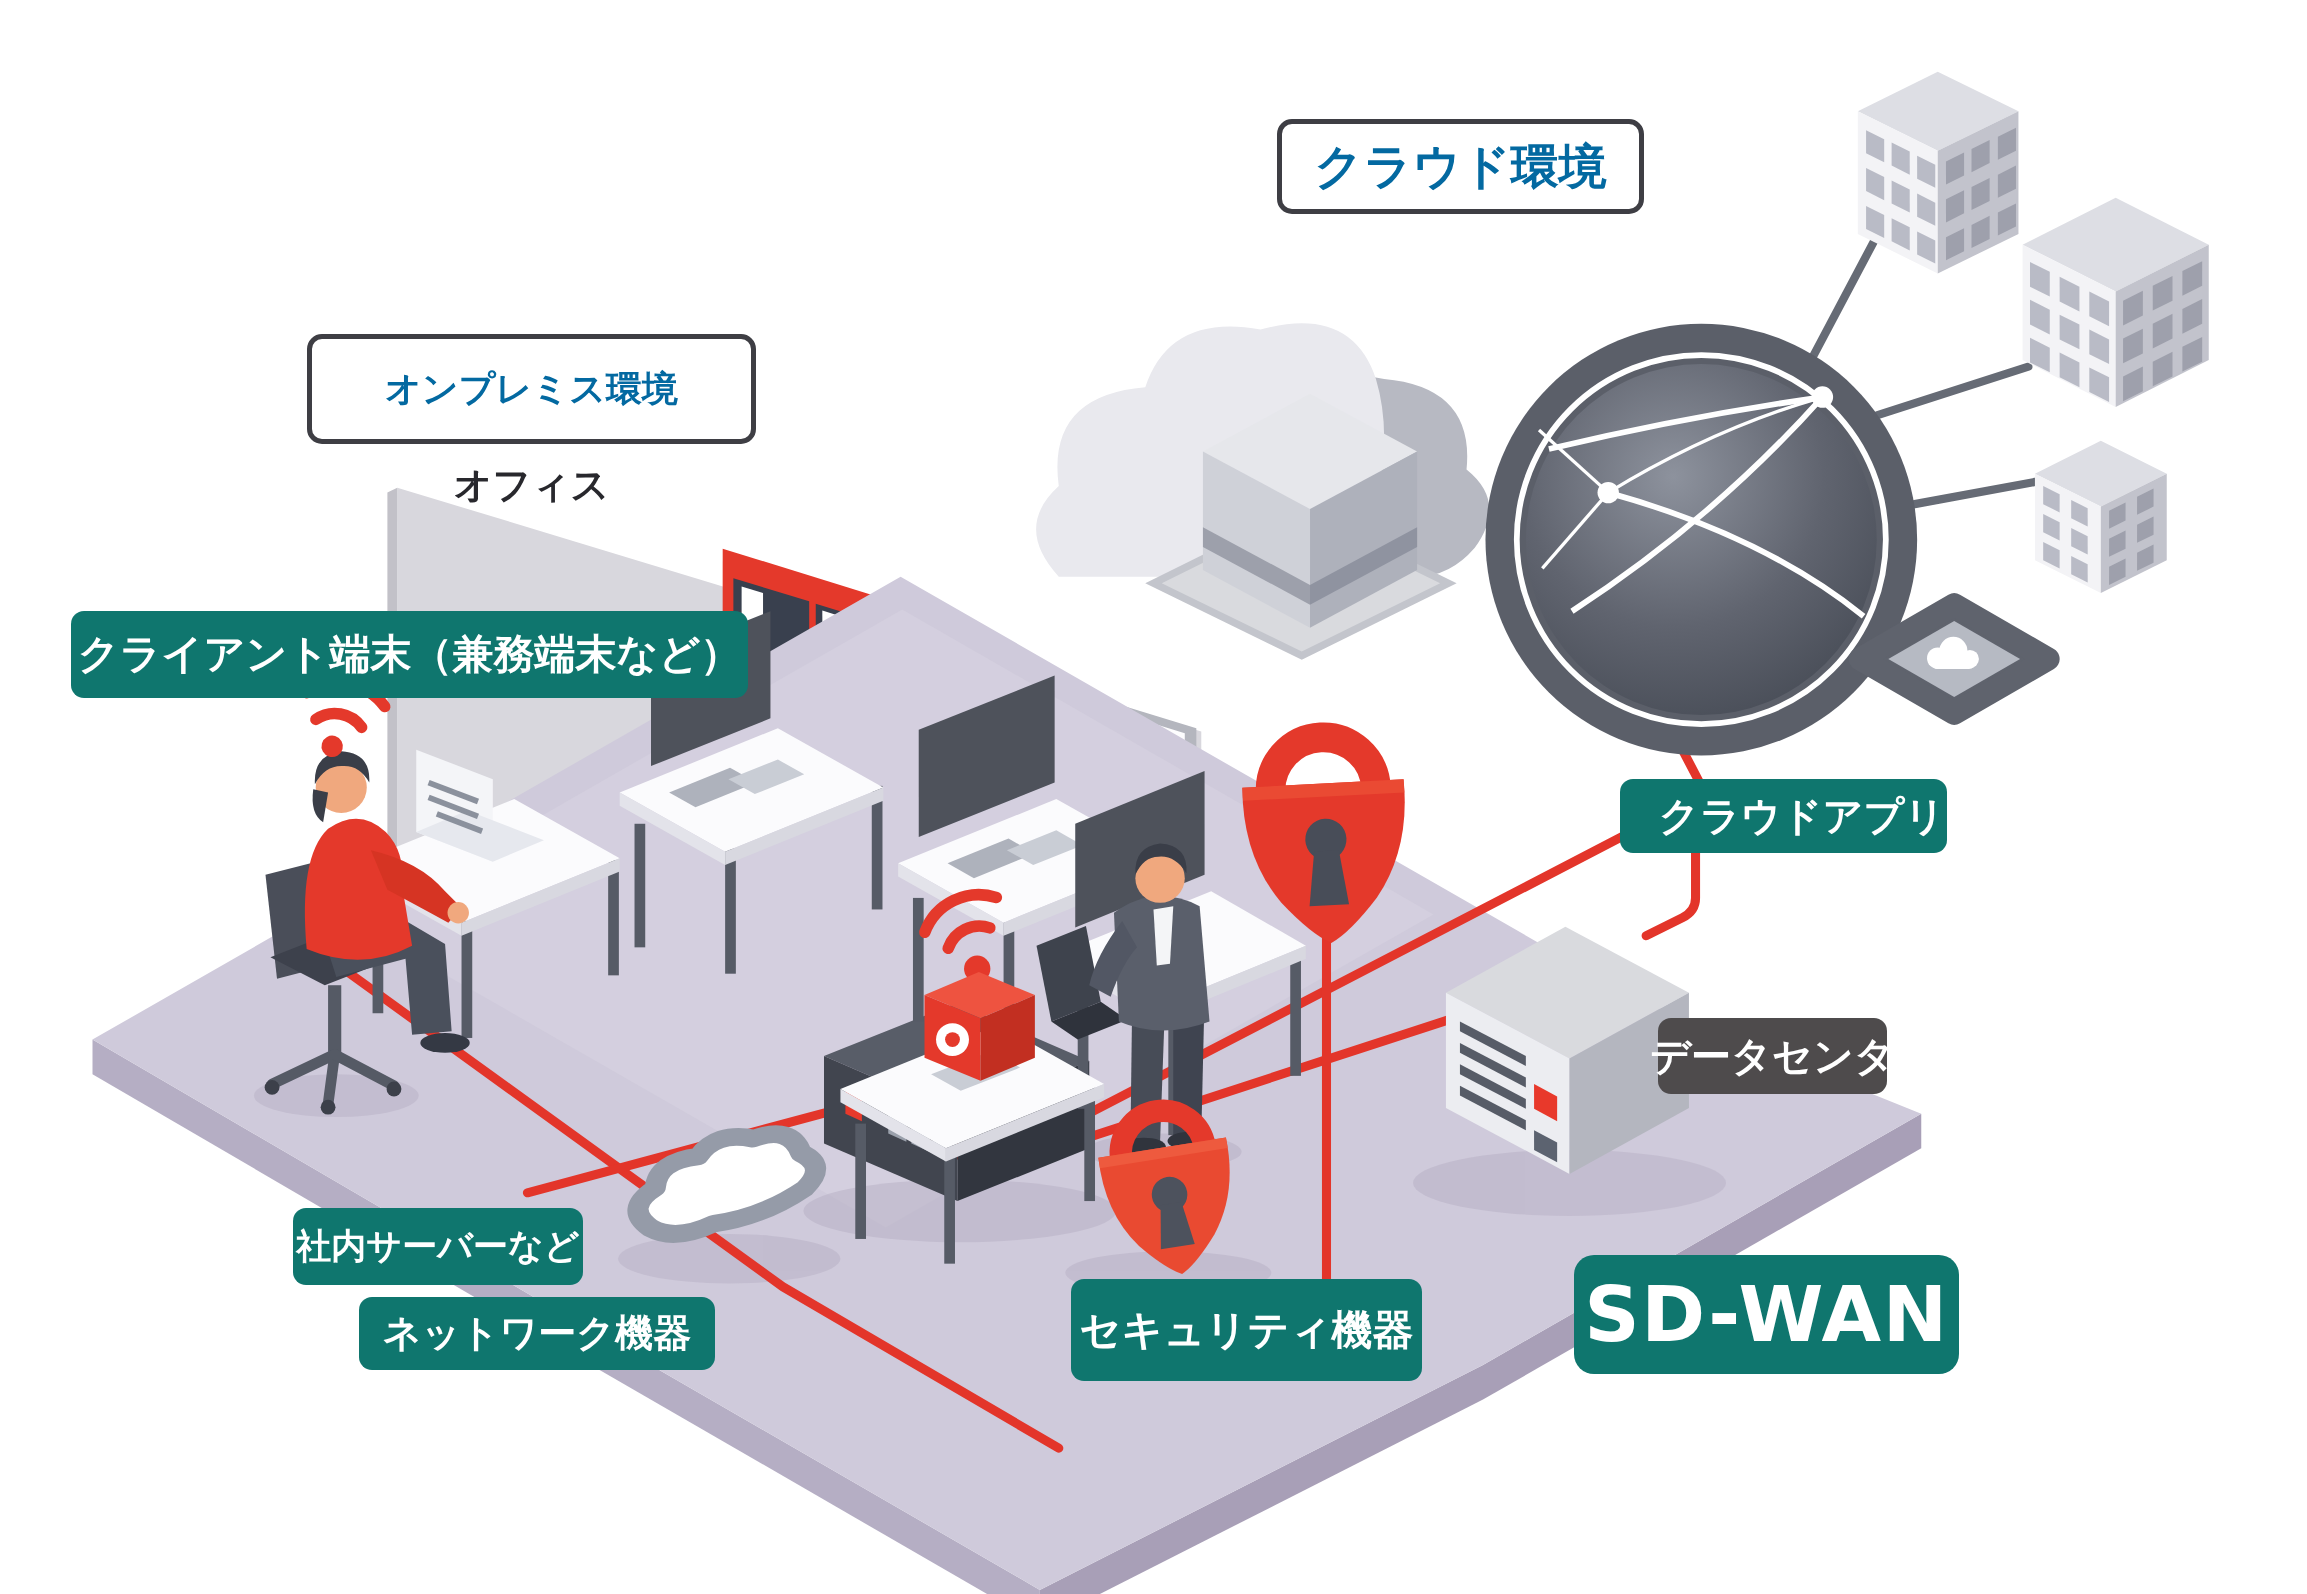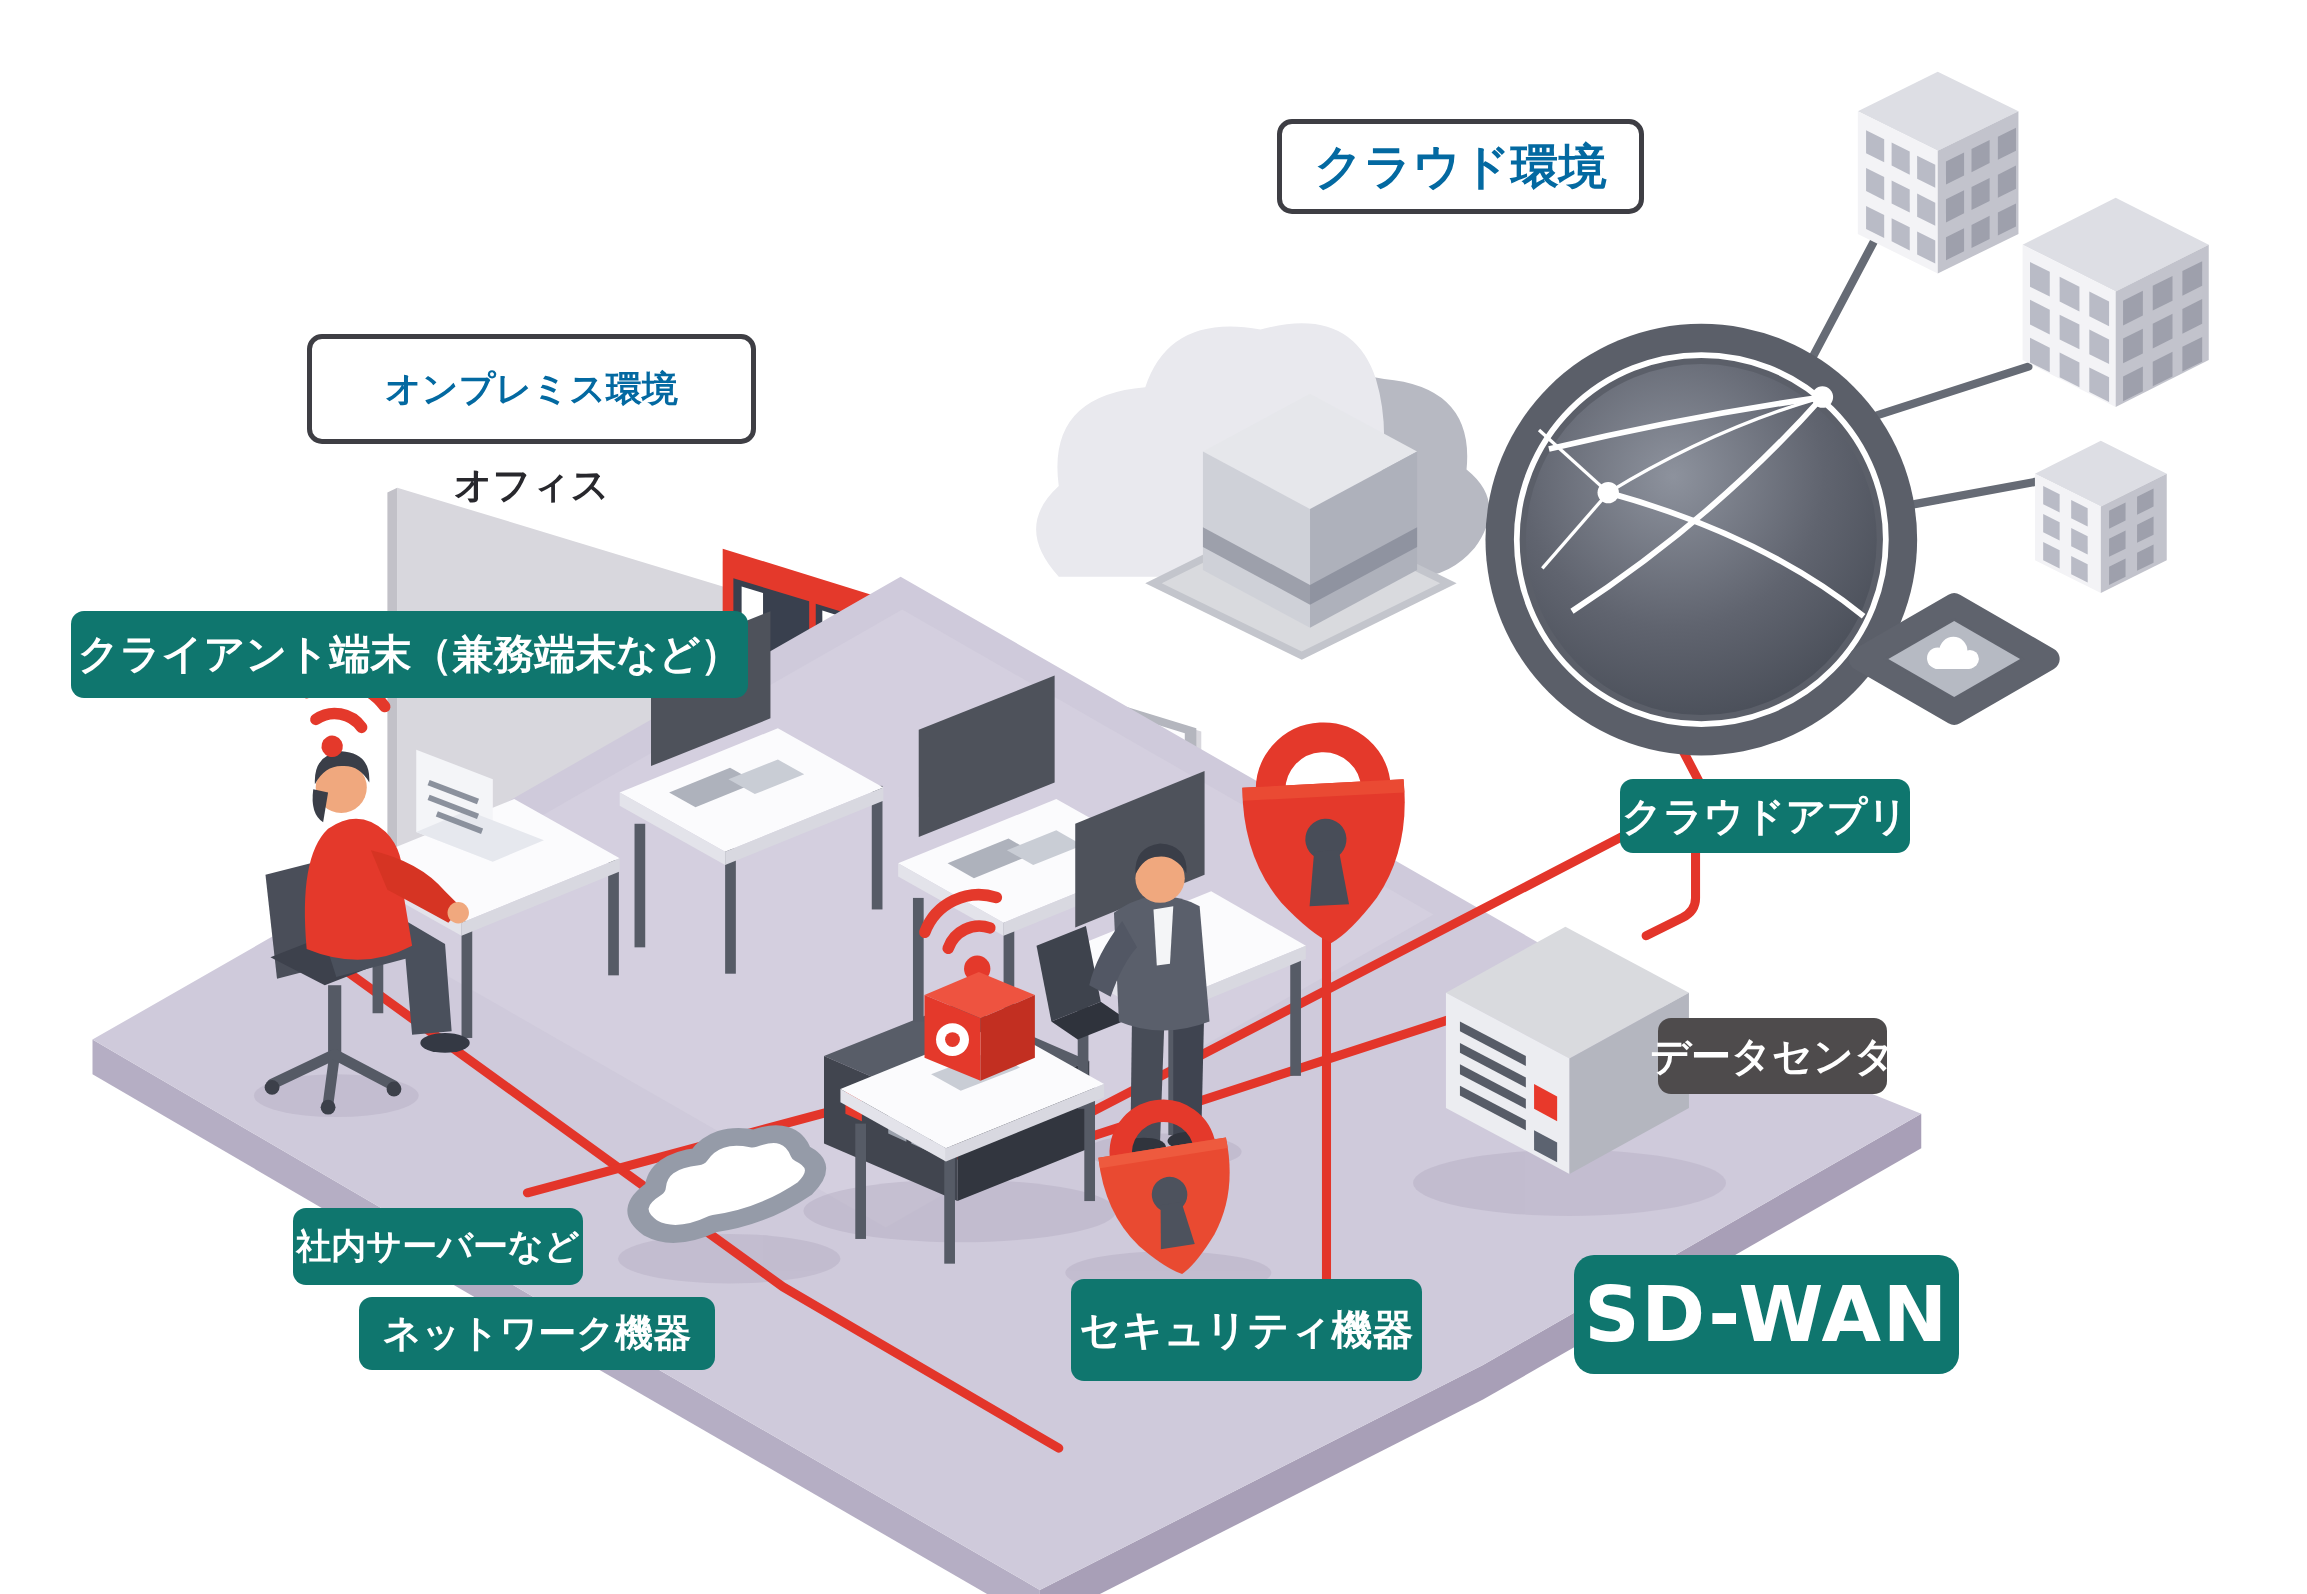--- a/index.html
+++ b/index.html
@@ -388,21 +388,21 @@
   </g>
 </svg>
 
 <div class="env-box" style="left:1277px;top:119px;width:367px;height:95px;font-size:48px;">クラウド環境</div>
 
 <div class="env-box" style="left:307px;top:334px;width:449px;height:110px;font-size:36px;">オンプレミス環境</div>
 <div class="sub-label" style="left:307px;top:461px;width:449px;height:49px;font-size:38px;">オフィス</div>
 
 <div class="tag red" style="left:71px;top:611px;width:677px;height:87px;font-size:41px;">クライアント端末（兼務端末など）</div>
 
-<div class="tag red" style="left:1620px;top:779px;width:290px;height:74px;font-size:40px;">クラウドアプリ</div>
+<div class="tag red" style="left:1620px;top:779px;width:290px;height:74px;font-size:40px;padding-left:37px;">クラウドアプリ</div>
 
 <div class="tag dark" style="left:1658px;top:1018px;width:229px;height:76px;font-size:40px;">データセンタ</div>
 
 <div class="tag red" style="left:293px;top:1208px;width:290px;height:77px;font-size:35px;">社内サーバーなど</div>
 
 <div class="tag red" style="left:359px;top:1297px;width:356px;height:73px;font-size:38px;">ネットワーク機器</div>
 
 <div class="tag red" style="left:1071px;top:1279px;width:351px;height:102px;font-size:41px;">セキュリティ機器</div>
 
 <div class="tag red big" style="left:1574px;top:1255px;width:385px;height:119px;font-size:77px;">SD-WAN</div>

